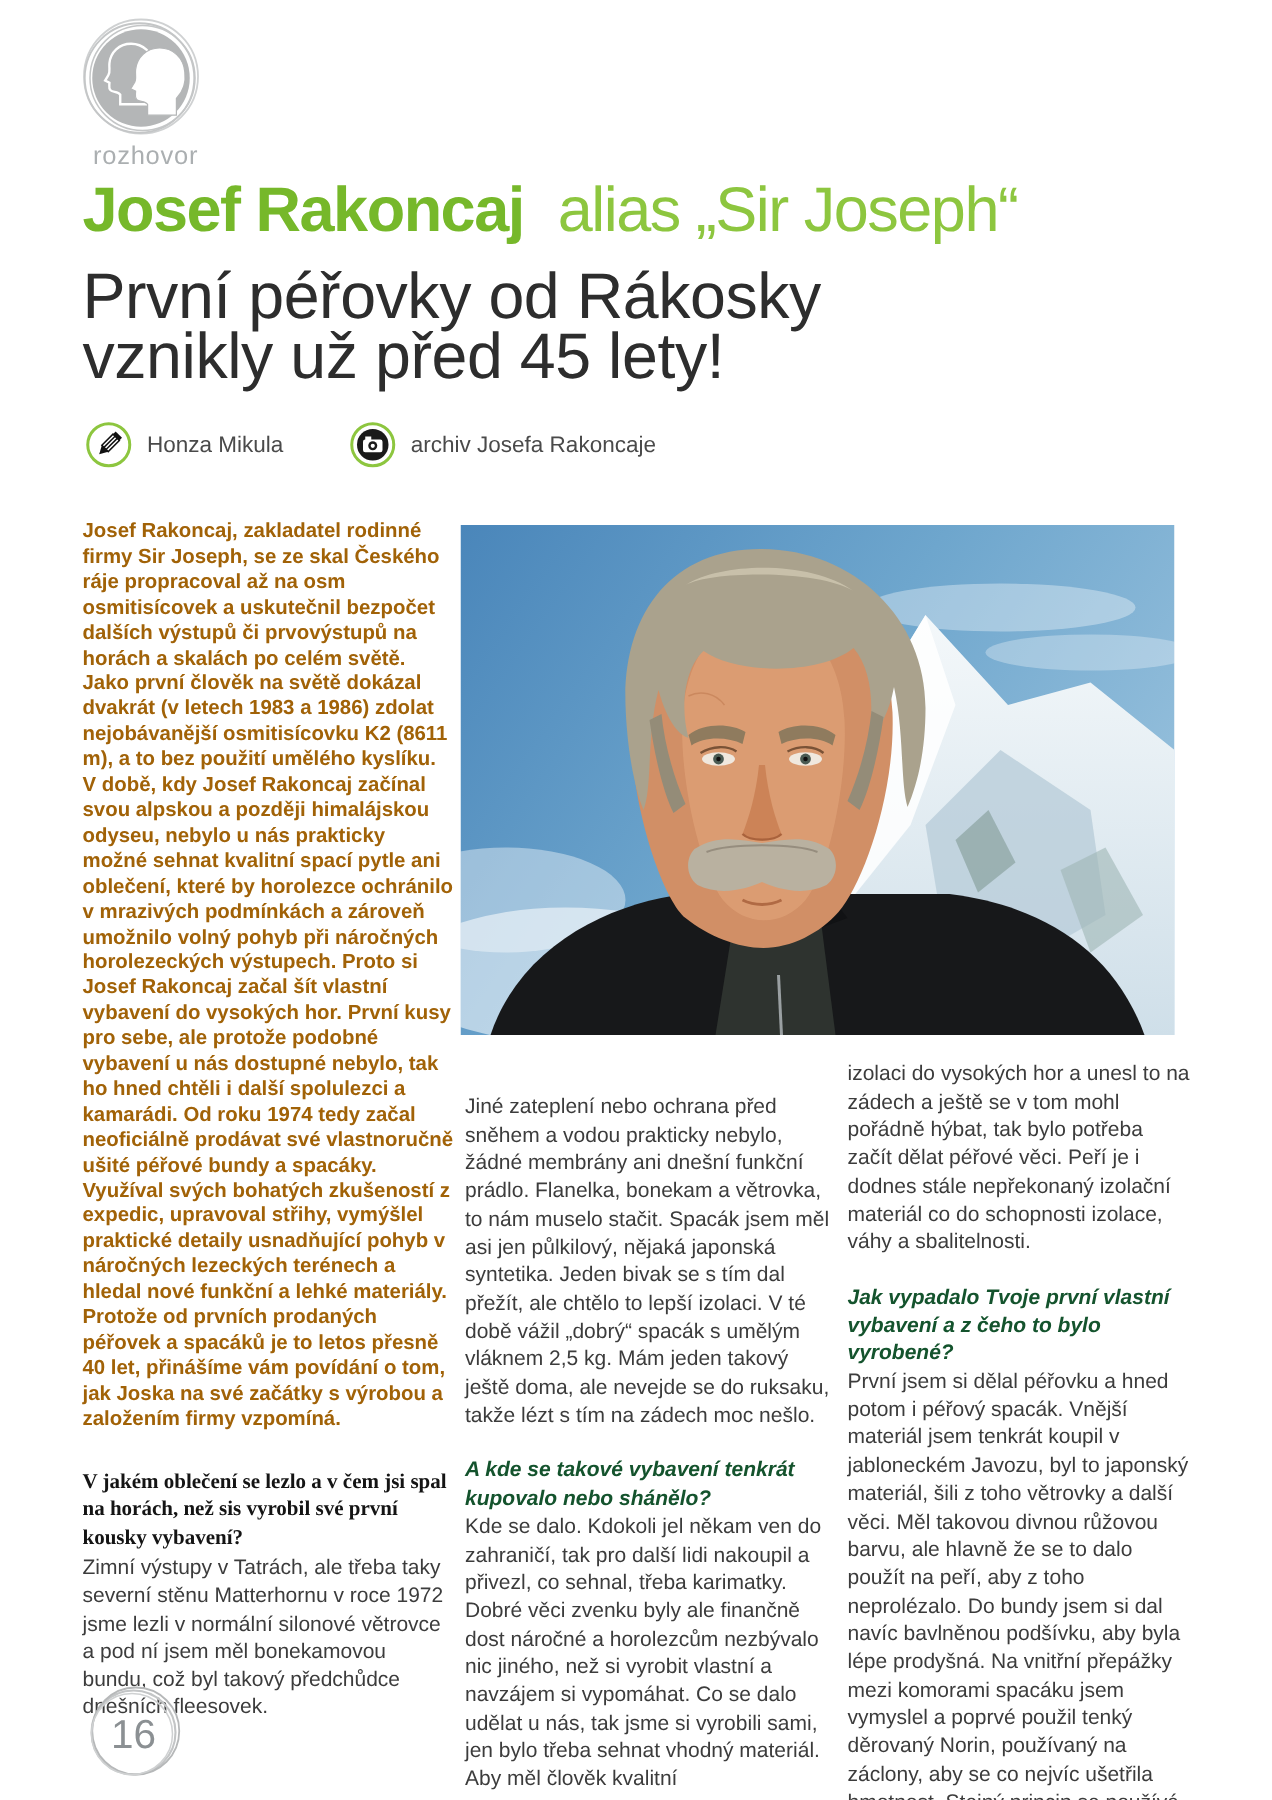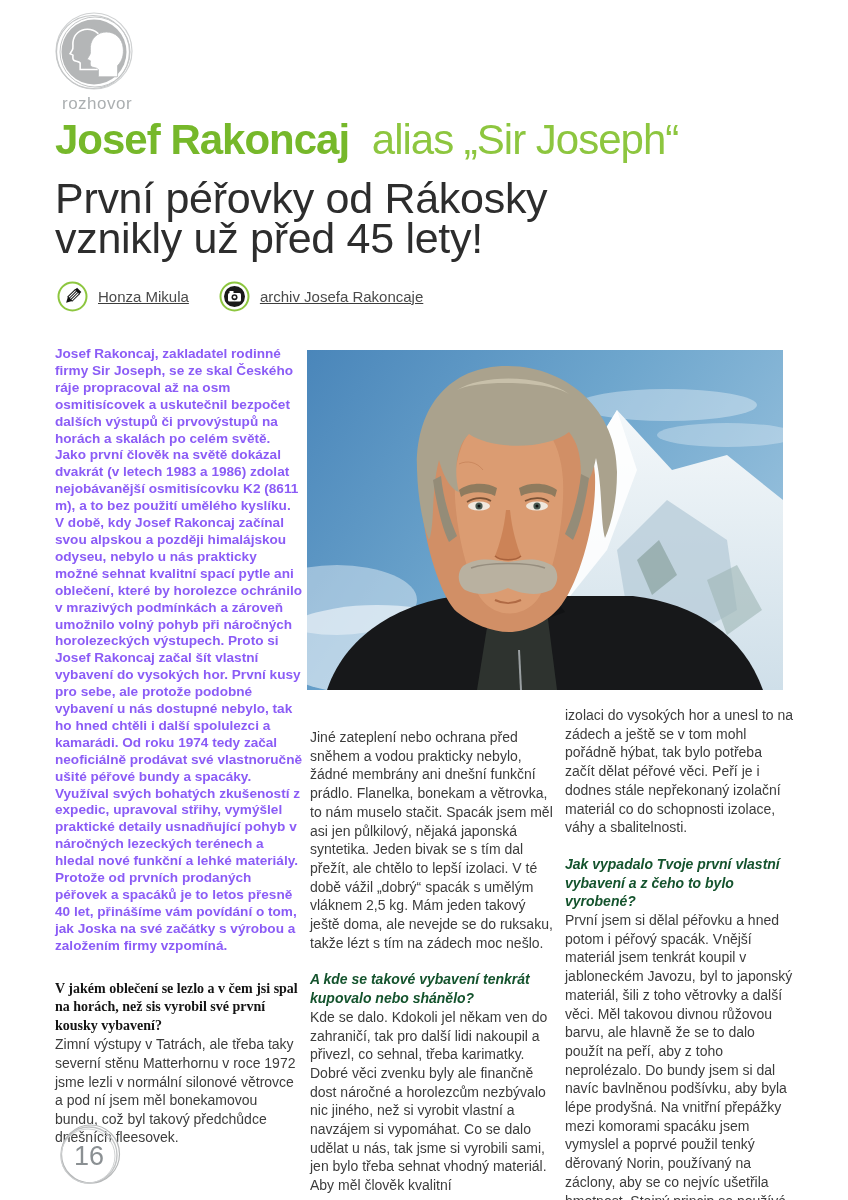--- a/index.html
+++ b/index.html
@@ -9,27 +9,27 @@
   }
   
   .badge{position:absolute;left:52px;top:10px;width:84px;height:84px;}
   .section-label{position:absolute;left:62px;top:94px;font-size:17px;color:#abafb1;letter-spacing:.5px;}
   
   .title{position:absolute;left:55px;top:116px;font-size:42px;letter-spacing:-1px;white-space:nowrap;}
   .title .t-main{font-weight:bold;color:#76b82a;}
   .title .t-alias{font-weight:400;color:#8dc63f;margin-left:12px;}
   .subtitle{position:absolute;left:55px;top:178px;font-size:43px;line-height:40px;color:#2d2d2d;font-weight:400;letter-spacing:-.3px;}
   
-  .byline{position:absolute;left:57px;top:281px;display:flex;align-items:center;gap:30px;text-decoration:underline;}
+  .byline{position:absolute;left:57px;top:281px;display:flex;align-items:center;gap:44px;}
   .byline-item{display:flex;align-items:center;gap:10px;}
   .byline-item .txt{font-size:15px;color:#4a4a4a;}
   .icon-circle{width:31px;height:31px;display:block;}
   
   .col-left{position:absolute;left:55px;top:346px;width:248px;}
-  .intro p{margin:0;font-size:13.6px;line-height:16.9px;font-weight:bold;color:#8b5cf6;}
+  .intro p{margin:0;font-size:13.6px;line-height:16.9px;font-weight:bold;color:#a16207;}
   .qa-q{margin:25px 0 0 0;font-size:14px;line-height:18.6px;font-weight:bold;color:#141414;font-family:Liberation Serif, serif;}
   .qa-a{margin:0;font-size:14px;line-height:18.6px;color:#3c3c3c;}
   
   .photo{position:absolute;left:307px;top:350px;width:476px;height:340px;display:block;}
   
   .col-mid{position:absolute;left:310px;top:728px;width:246px;}
   .col-right{position:absolute;left:565px;top:706px;width:228px;}
   .body-p{margin:0;font-size:14px;line-height:18.7px;color:#3c3c3c;}
   .body-q{margin:18px 0 0 0;font-size:14px;line-height:18.7px;font-weight:bold;color:#14532d;font-style:italic;}
   

